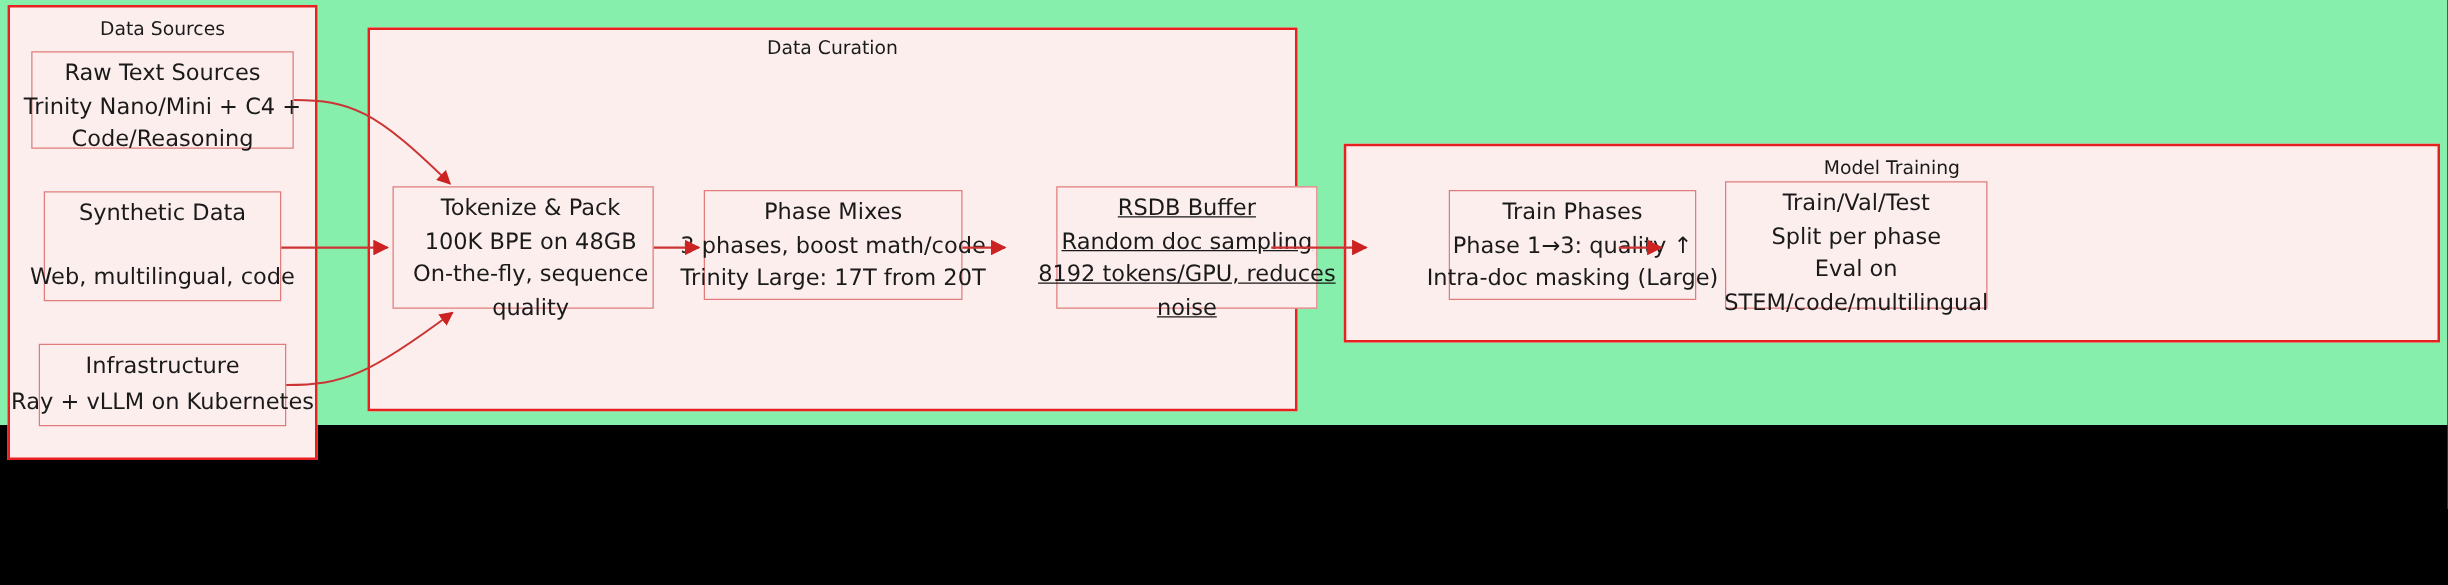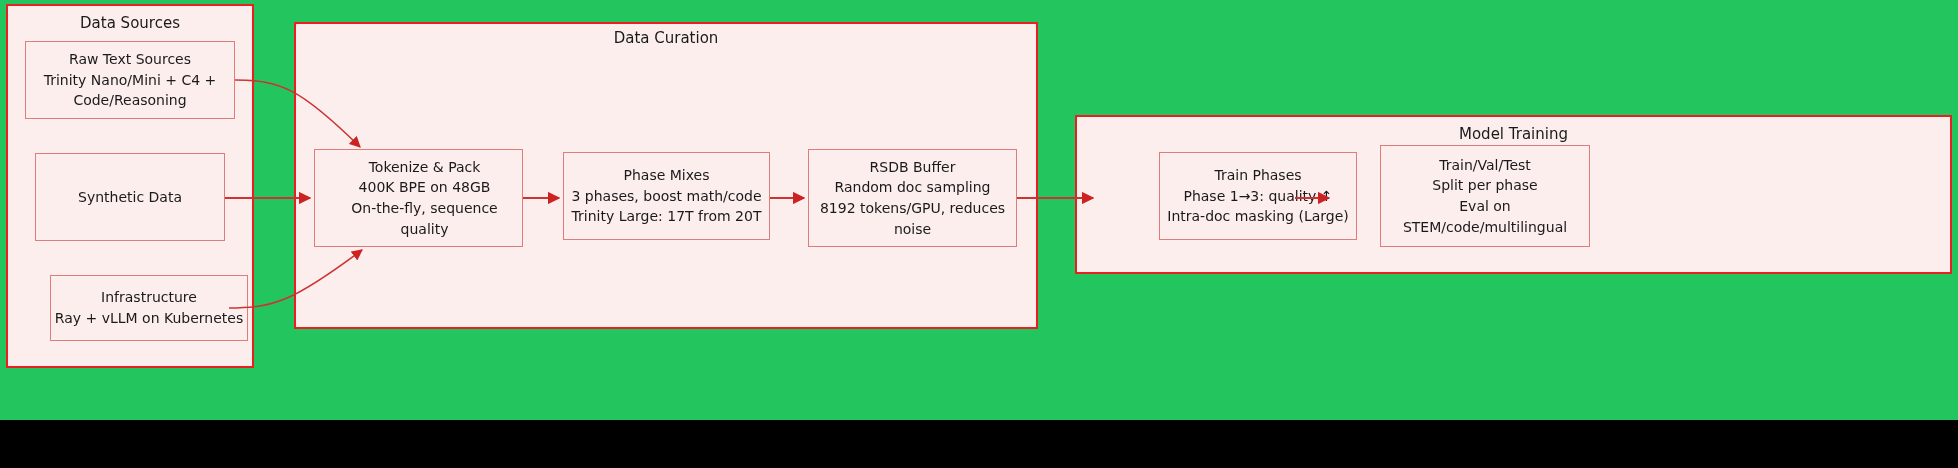--- a/index.html
+++ b/index.html
@@ -2,21 +2,21 @@
 <html><head>
 <meta charset="utf-8">
 <style>
   * { box-sizing: border-box; margin: 0; padding: 0; }
   html, body {
     width: 1958px; height: 468px;
     background: #000000;
     font-family: "DejaVu Sans", "Liberation Sans", sans-serif;
     overflow: hidden;
   }
-  #canvas { position: relative; width: 1958px; height: 420px; background: #22c55e; }
+  #canvas { position: relative; width: 1958px; height: 340px; background: #86efac; }
 
   .cluster {
     position: absolute;
     background: #fdeeee;
     border: 2px solid #e82020;
   }
   .cluster-title {
     position: absolute;
     left: 0; right: 0;
     text-align: center;
@@ -25,24 +25,24 @@
     white-space: nowrap;
   }
 
   .node {
     position: absolute;
     background: #fdeeee;
     border: 1.6px solid #e07c7c;
     display: flex;
     flex-direction: column;
     align-items: center;
-    justify-content: center;
+    justify-content: space-between;
     text-align: center;
     color: #1a1a1a;
-    font-size: 14px;
+    font-size: 18px;
     line-height: 1.48;
     padding: 4px 8px;
   }
   .node .line { display: block; white-space: nowrap; }
 
   svg.edges {
     position: absolute;
     left: 0; top: 0;
     width: 1958px; height: 468px;
     pointer-events: none;
@@ -59,45 +59,46 @@
   </div>
 
   <div class="node" style="left:25px; top:41px; width:210px; height:78px;">
     <span class="line">Raw Text Sources</span>
     <span class="line">Trinity Nano/Mini + C4 +</span>
     <span class="line">Code/Reasoning</span>
   </div>
 
   <div class="node" style="left:35px; top:153px; width:190px; height:88px;">
     <span class="line">Synthetic Data</span>
+    <span class="line">Web, multilingual, code</span>
   </div>
 
-  <div class="node" style="left:31px; top:275px; width:198px; height:66px;margin-left:19px;">
+  <div class="node" style="left:31px; top:275px; width:198px; height:66px;">
     <span class="line">Infrastructure</span>
     <span class="line">Ray + vLLM on Kubernetes</span>
   </div>
 
   <div class="cluster" style="left:294px; top:22px; width:744px; height:307px;">
     <div class="cluster-title" style="top:5px;">Data Curation</div>
   </div>
 
   <div class="node" style="left:314px; top:149px; width:209px; height:98px;padding-left:20px;">
     <span class="line">Tokenize &amp; Pack</span>
-    <span class="line">400K BPE on 48GB</span>
+    <span class="line">100K BPE on 48GB</span>
     <span class="line">On-the-fly, sequence</span>
     <span class="line">quality</span>
   </div>
 
   <div class="node" style="left:563px; top:152px; width:207px; height:88px;">
     <span class="line">Phase Mixes</span>
     <span class="line">3 phases, boost math/code</span>
     <span class="line">Trinity Large: 17T from 20T</span>
   </div>
 
-  <div class="node" style="left:808px; top:149px; width:209px; height:98px;">
+  <div class="node" style="left:845px; top:149px; width:209px; height:98px;text-decoration:underline;">
     <span class="line">RSDB Buffer</span>
     <span class="line">Random doc sampling</span>
     <span class="line">8192 tokens/GPU, reduces</span>
     <span class="line">noise</span>
   </div>
 
   <div class="cluster" style="left:1075px; top:115px; width:877px; height:159px;">
     <div class="cluster-title" style="top:8px;">Model Training</div>
   </div>
 

